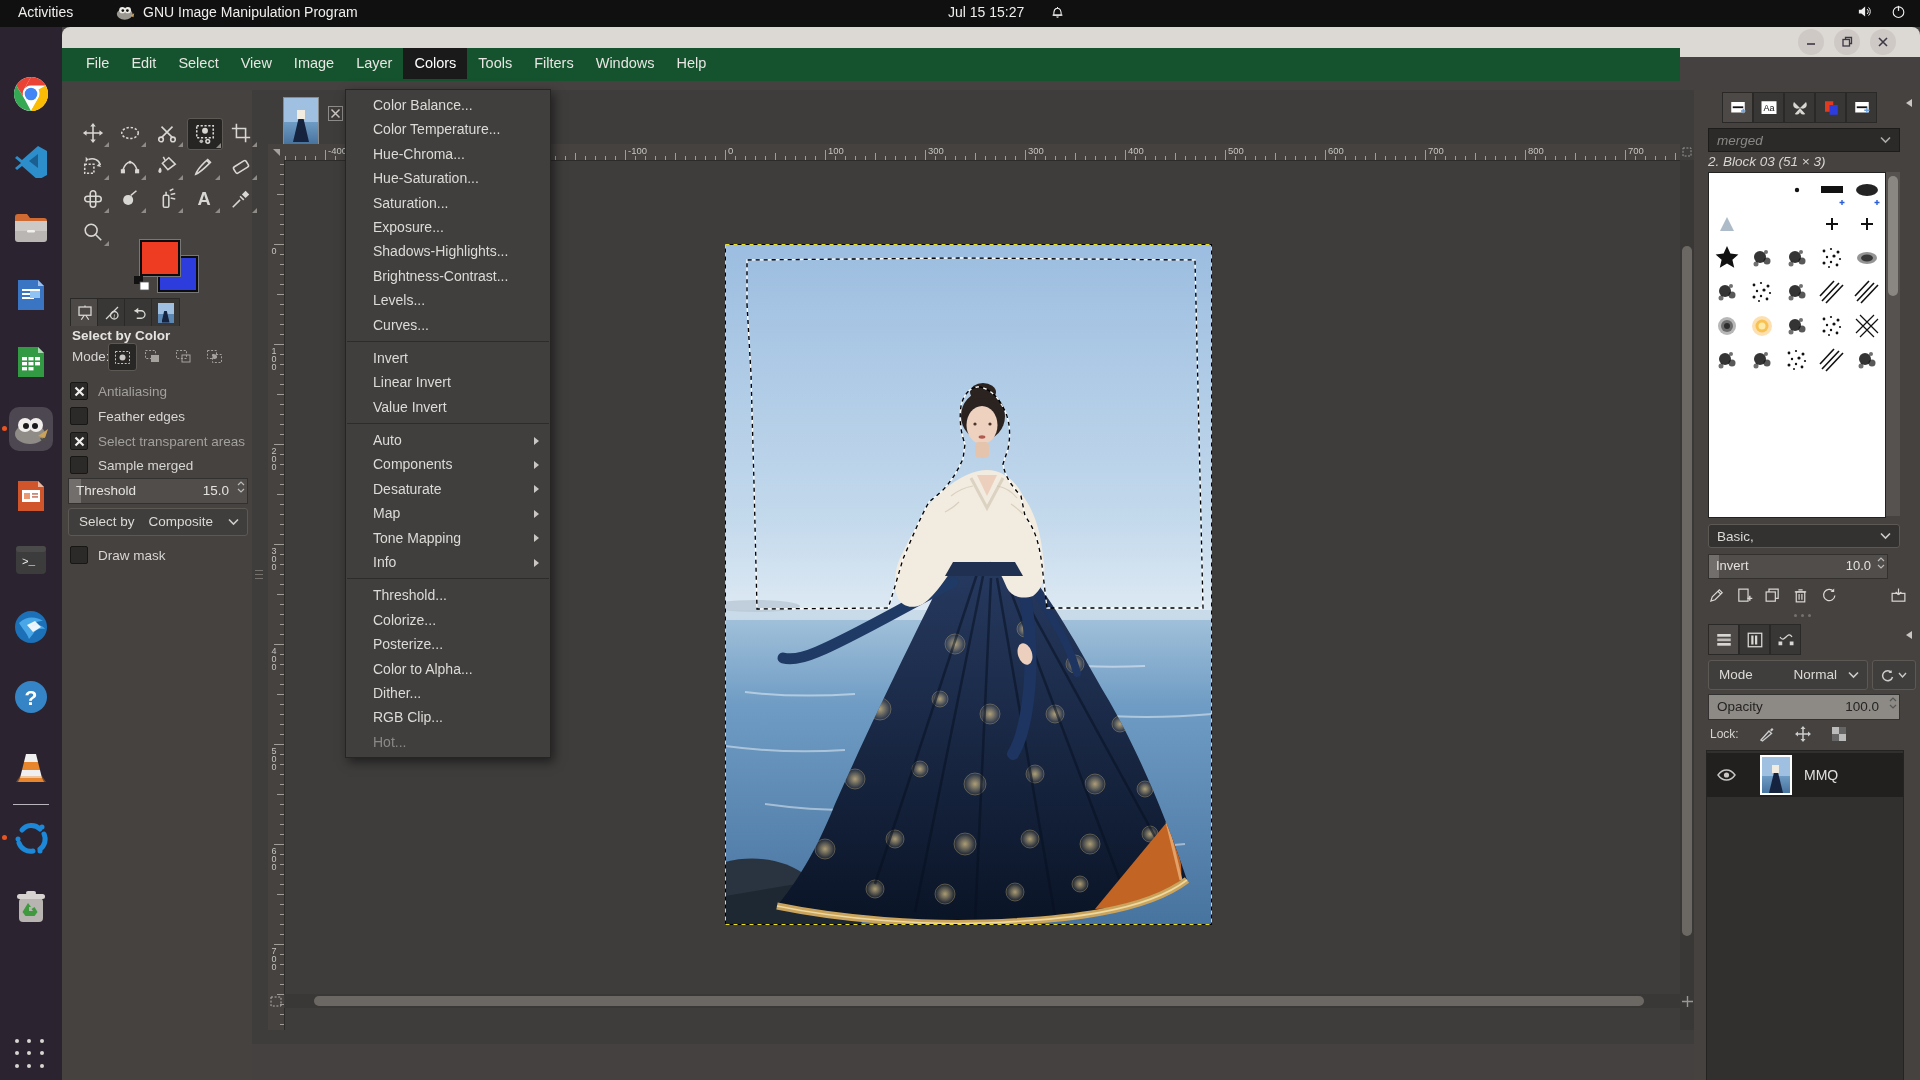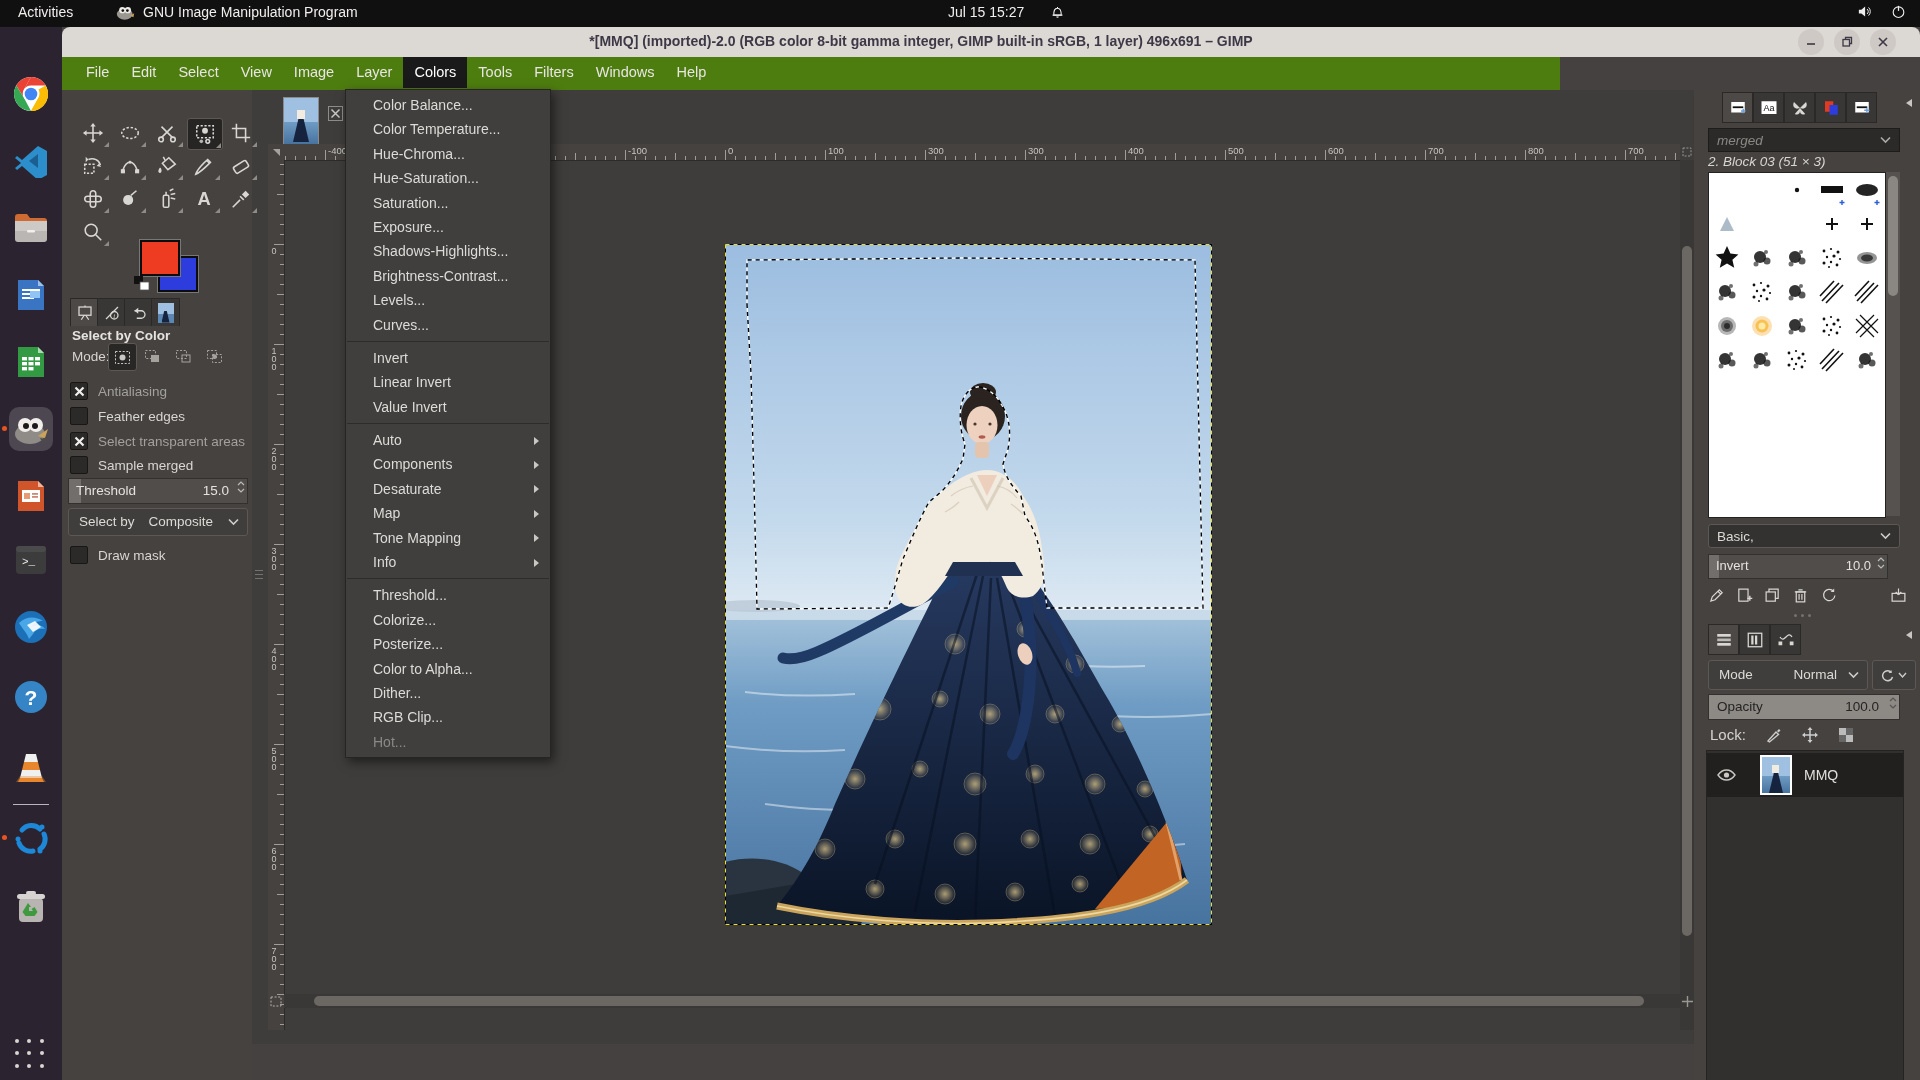--- a/index.html
+++ b/index.html
@@ -16,21 +16,21 @@
   .dock-item{position:absolute;left:9px;width:44px;height:44px;display:flex;align-items:center;justify-content:center}
   .dock-active{background:rgba(255,255,255,.16);border-radius:10px}
   .run-dot{position:absolute;left:-7px;top:19px;width:5px;height:5px;border-radius:50%;background:#e95420}
   .dock-sep{position:absolute;left:13px;width:36px;height:1px;background:#b9b4be}
   #app-grid{position:absolute;left:15px;top:1012px;width:32px;height:32px;display:grid;grid-template-columns:repeat(3,1fr);gap:5px}
   #app-grid span{width:4px;height:4px;border-radius:50%;background:#d9d5d1}
   
   #titlebar{position:absolute;left:62px;top:27px;width:1858px;height:30px;background:#dcd8d4;border-radius:8px 8px 0 0;z-index:40}
   #win-title{position:absolute;left:0;right:140px;top:6px;text-align:center;font-size:14px;font-weight:bold;color:#3d3846;white-space:nowrap;overflow:hidden}
   .winbtn{position:absolute;top:2px;width:26px;height:26px;border-radius:50%;background:#cec9c4;display:flex;align-items:center;justify-content:center}
-  #menubar{position:absolute;left:62px;top:57px;width:1498px;height:33px;background:#4d7c0f;z-index:40}
+  #menubar{position:absolute;left:62px;top:48px;width:1618px;height:33px;background:#14532d;z-index:40}
   .menu-item{display:inline-block;padding:7px 11px 8px 11px;font-size:14.5px;color:#e8e6e3}
   .menu-item.active{background:#1a1a1a;color:#fff}
   
   #colors-menu{position:absolute;left:345px;top:89px;width:204px;background:#403f3d;border:1px solid #262524;box-shadow:3px 4px 10px rgba(0,0,0,.5);z-index:70;padding:3px 0}
   .cm-item{height:24.4px;line-height:24.4px;padding-left:27px;font-size:14px;color:#dddbd8;position:relative;white-space:nowrap}
   .cm-item.disabled{color:#8b8987}
   .cm-sep{height:1px;background:#2d2c2a;margin:4px 1px}
   .cm-arrow{position:absolute;right:10px;top:7.5px}
   
   #toolbox{position:absolute;left:62px;top:90px;width:190px;height:990px;background:#454240;z-index:30}
@@ -93,21 +93,21 @@
   #brush-scroll .thumb{position:absolute;left:2px;top:4px;width:10px;height:120px;border-radius:5px;background:#8a8782}
   #tag-box{position:absolute;left:14px;top:434px;width:192px;height:24px;background:#343230;border:1px solid #5c5955;border-radius:3px;display:flex;align-items:center;justify-content:space-between;padding:0 8px;box-sizing:border-box;font-size:13.5px;color:#dcdad7}
   #spacing-row{position:absolute;left:14px;top:464px;width:178px;height:23px;background:#504d4a;border:1px solid #33312f;font-size:13px;color:#e4e2df}
   #brush-tools{position:absolute;left:10px;top:494px;width:206px;height:22px}
   #panel-grip{position:absolute;left:100px;top:524px;display:flex;gap:4px}
   #panel-grip span{width:3px;height:3px;border-radius:50%;background:#75726e}
   
   #mode-box{position:absolute;left:14px;top:570px;width:158px;height:28px;border:1px solid #5c5955;border-radius:3px;background:#403e3c;font-size:13.5px;color:#dcdad7}
   #mode-extra{position:absolute;left:178px;top:570px;width:42px;height:28px;border:1px solid #5c5955;border-radius:3px;background:#403e3c;display:flex;align-items:center;justify-content:center;gap:4px}
   #opacity-row{position:absolute;left:14px;top:604px;width:190px;height:24px;background:#8d8a86;border:1px solid #33312f;font-size:13.5px;color:#252422}
-  #lock-row{position:absolute;left:16px;top:636px;font-size:15px;color:#d6d4d1;display:flex;gap:20px;align-items:center}
+  #lock-row{position:absolute;left:16px;top:636px;font-size:12px;color:#d6d4d1;display:flex;gap:20px;align-items:center}
   #layer-list{position:absolute;left:12px;top:660px;width:196px;height:364px;background:#31302e;border:1px solid #242322}
   #layer-row{position:absolute;left:0;top:2px;width:196px;height:44px;background:#21201f;display:flex;align-items:center}
   #layer-thumb{width:28px;height:36px;background:#b7cfe4;border:2px solid #fff;margin-left:24px}
   #layer-name{margin-left:12px;color:#e2e0dd;font-size:14px}
   .micro{position:absolute;top:0;width:24px;height:22px;display:flex;align-items:center;justify-content:center}
   
   svg{display:block}
   .noselect{user-select:none}
 </style>
 </head>
@@ -286,21 +286,20 @@
       <span></span>
       <span></span>
       <span></span>
       <span></span>
       <span></span>
       <span></span>
     </div>
   </div>
 
 <div id="titlebar">
-  <div id="win-title">*[MMQ] (imported)-2.0 (RGB color 8-bit gamma integer, GIMP built-in sRGB, 1 layer) 496x691 – GIMP</div>
   <div class="winbtn" style="right:96px">
       <svg width="12" height="12">
         <path d="M2 8h8" stroke="#3d3846" stroke-width="1.6"></path>
       </svg>
     </div>
   <div class="winbtn" style="right:60px">
       <svg width="12" height="12">
         <rect x="2" y="3.5" width="6.5" height="6.5" fill="none" stroke="#3d3846" stroke-width="1.3"></rect>
         <path d="M4.5 3.5v-2h6v6h-2" fill="none" stroke="#3d3846" stroke-width="1.3"></path>
       </svg>

